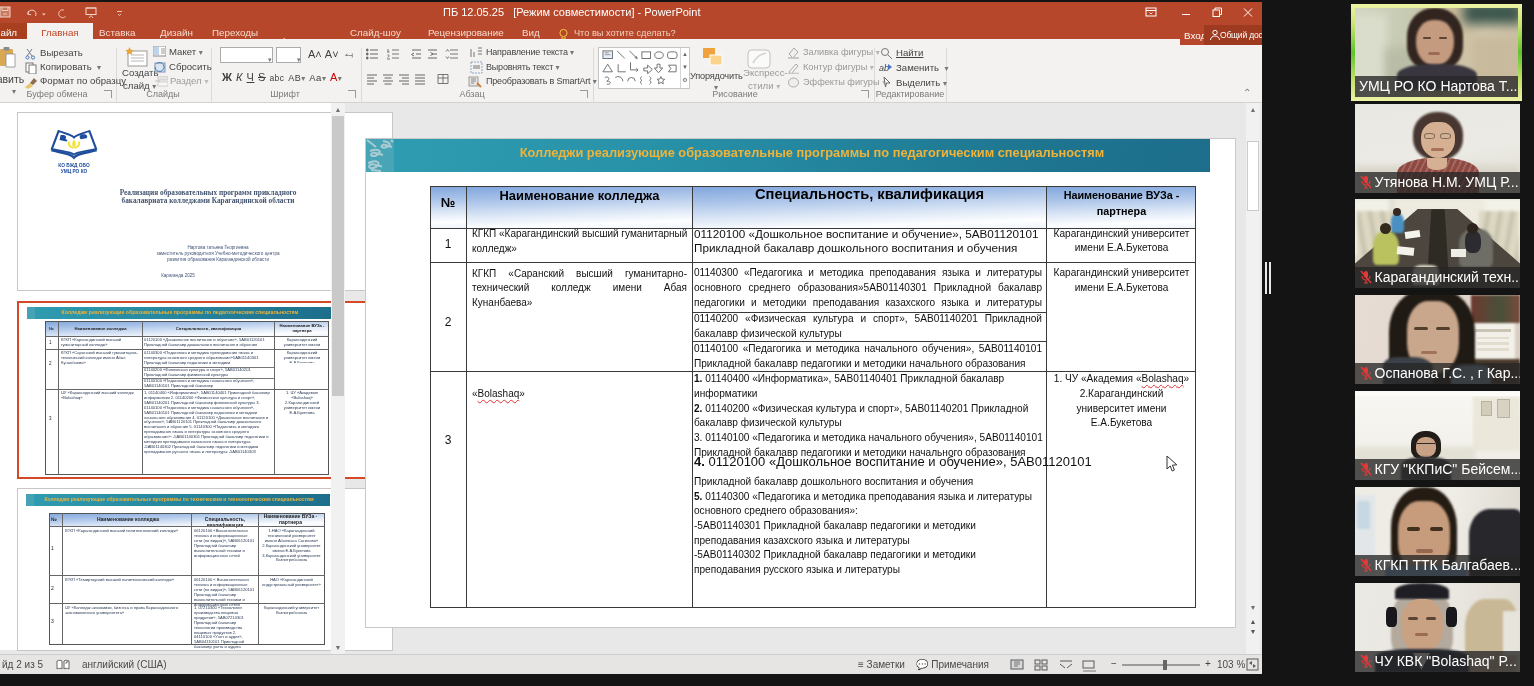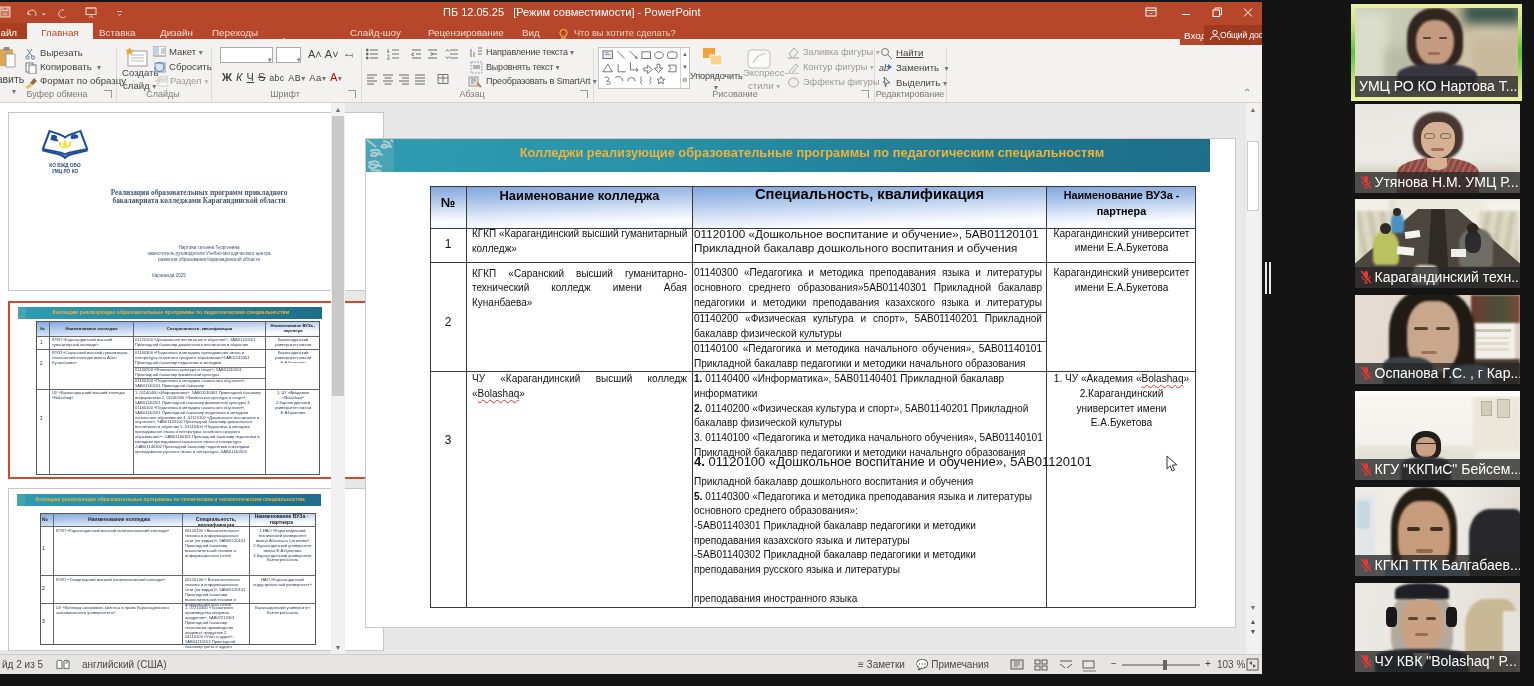--- a/index.html
+++ b/index.html
@@ -19,21 +19,21 @@
 .vsep { position:absolute; top:3px; height:90px; width:1px; background:#DCDAD8; }
 .rtext { position:absolute; color:#444; font-size:9.6px; white-space:nowrap; }
 .dd { color:#777; font-size:8px; }
 
 
 #statusbar { position:absolute; left:0; top:652px; width:100%; height:20px; background:#E7E5E4; border-top:1px solid #CFCDCB; font-size:10px; color:#4A4A4A; }
 
 
 #content { position:absolute; left:0; top:101px; width:1262px; height:551px; background:#E8E8E8; }
 #thumbs { position:absolute; left:0; top:0; width:331px; height:547px; background:#FFF; }
-.thumb { position:absolute; left:8px; width:376px; background:#FFF; border:1px solid #C8C6C4; }
+.thumb { position:absolute; left:17px; width:376px; background:#FFF; border:1px solid #C8C6C4; }
 .scroll { position:absolute; background:#F1F1F1; }
 
 
 #slide { position:absolute; left:366px; top:36px; width:869px; height:488px; background:#FFF; box-shadow:0 0 0 1px #C9C9C9; }
 
 
 .vtile { position:absolute; left:1355px; width:165px; height:89px; overflow:hidden; background:#777; }
 .micx { position:absolute; left:4px; bottom:4px; }
 .vlabel { position:absolute; left:0px; right:0px; bottom:0px; height:21px; background:rgba(38,38,38,0.78); color:#FFF; font-size:14px; line-height:21px; padding:0 2px 0 4px; white-space:nowrap; overflow:hidden; }
 
@@ -437,37 +437,35 @@
 <div class="L abs" style="left:42px;top:109.8px;width:215px;font-size:10px;">Кунанбаева»</div>
 <div class="J abs" style="left:264px;top:80.4px;width:348px;font-size:10.1px;">01140300 «Педагогика и методика преподавания языка и литературы</div>
 <div class="J abs" style="left:264px;top:95.1px;width:348px;font-size:10.1px;">основного среднего образования»5АВ01140301 Прикладной бакалавр</div>
 <div class="J abs" style="left:264px;top:109.7px;width:348px;font-size:10.1px;">педагогики и методики преподавания казахского языка и литературы</div>
 <div class="J abs" style="left:264px;top:126.4px;width:348px;font-size:10.1px;">01140200 «Физическая культура и спорт», 5АВ01140201 Прикладной</div>
 <div class="L abs" style="left:264px;top:141.1px;width:348px;font-size:10.1px;">бакалавр физической культуры</div>
 <div class="J abs" style="left:264px;top:155.9px;width:348px;font-size:10.1px;">01140100 «Педагогика и методика начального обучения», 5АВ01140101</div>
 <div class="L abs" style="left:264px;top:170.6px;width:348px;font-size:10.1px;">Прикладной бакалавр педагогики и методики начального образования</div>
 <div class="L abs" style="left:620px;top:80.4px;width:143px;font-size:10.1px;text-align:center;">Карагандинский университет</div>
 <div class="L abs" style="left:620px;top:95.1px;width:143px;font-size:10.1px;text-align:center;">имени Е.А.Букетова</div>
-<div class="J abs" style="left:42px;top:186.4px;width:215px;font-size:10px;">ЧУ «Карагандинский высший колледж</div>
 <div class="L abs" style="left:42px;top:201.1px;width:215px;font-size:10px;">«<span class="sp">Bolashaq</span>»</div>
 <div class="L abs" style="left:264px;top:186.4px;width:348px;font-size:10.1px;"><b>1.</b> 01140400 «Информатика», 5АВ01140401 Прикладной бакалавр</div>
 <div class="L abs" style="left:264px;top:201.1px;width:348px;font-size:10.1px;">информатики</div>
 <div class="L abs" style="left:264px;top:215.7px;width:348px;font-size:10.1px;"><b>2.</b> 01140200 «Физическая культура и спорт», 5АВ01140201 Прикладной</div>
 <div class="L abs" style="left:264px;top:230.4px;width:348px;font-size:10.1px;">бакалавр физической культуры</div>
 <div class="L abs" style="left:264px;top:245.0px;width:348px;font-size:10.1px;">3. 01140100 «Педагогика и методика начального обучения», 5АВ01140101</div>
 <div class="L abs" style="left:264px;top:259.6px;width:348px;font-size:10.1px;">Прикладной бакалавр педагогики и методики начального образования</div>
 <div class="L abs" style="left:264px;top:269px;width:348px;font-size:13px;"><b>4.</b> 01120100 «Дошкольное воспитание и обучение», 5АВ01120101</div>
 <div class="L abs" style="left:264px;top:288.9px;width:348px;font-size:10.1px;">Прикладной бакалавр дошкольного воспитания и обучения</div>
 <div class="L abs" style="left:264px;top:303.6px;width:348px;font-size:10.1px;"><b>5.</b> 01140300 «Педагогика и методика преподавания языка и литературы</div>
 <div class="L abs" style="left:264px;top:318.2px;width:348px;font-size:10.1px;">основного среднего образования»:</div>
 <div class="L abs" style="left:264px;top:332.9px;width:348px;font-size:10.1px;">-5АВ01140301 Прикладной бакалавр педагогики и методики</div>
 <div class="L abs" style="left:264px;top:347.6px;width:348px;font-size:10.1px;">преподавания казахского языка и литературы</div>
 <div class="L abs" style="left:264px;top:362.2px;width:348px;font-size:10.1px;">-5АВ01140302 Прикладной бакалавр педагогики и методики</div>
 <div class="L abs" style="left:264px;top:376.9px;width:348px;font-size:10.1px;">преподавания русского языка и литературы</div>
-<div class="L abs" style="left:264px;top:406.1px;width:348px;font-size:10.1px;">преподавания иностранного языка</div>
 <div class="L abs" style="left:620px;top:186.4px;width:143px;font-size:10.1px;text-align:center;">1. ЧУ «Академия «<span class="sp">Bolashaq</span>»</div>
 <div class="L abs" style="left:620px;top:201.1px;width:143px;font-size:10.1px;text-align:center;">2.Карагандинский</div>
 <div class="L abs" style="left:620px;top:215.7px;width:143px;font-size:10.1px;text-align:center;">университет имени</div>
 <div class="L abs" style="left:620px;top:230.4px;width:143px;font-size:10.1px;text-align:center;">Е.А.Букетова</div>
 </div>
 
       <svg class="abs" style="left:800px;top:316px" width="12" height="18" viewBox="0 0 12 18">
             <path d="M1 1 l0 13 3.2 -3 2 5 2.2 -1 -2 -4.8 4.4 -0.4 z" fill="#FFF" stroke="#333" stroke-width="1"></path>
           </svg>
     </div>

